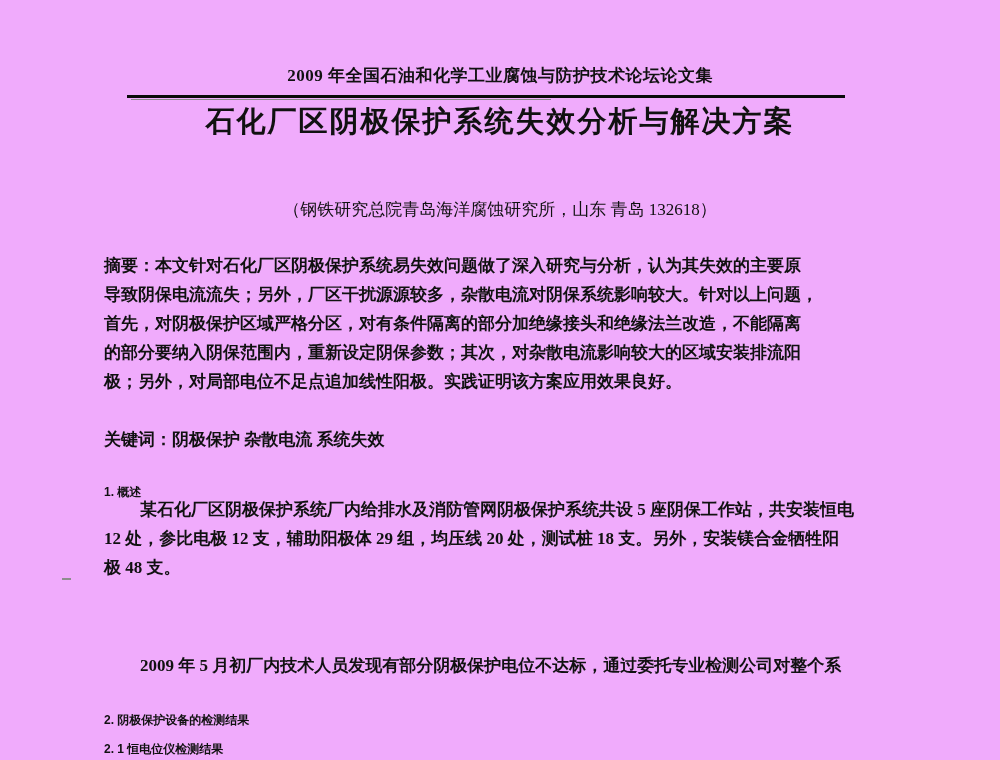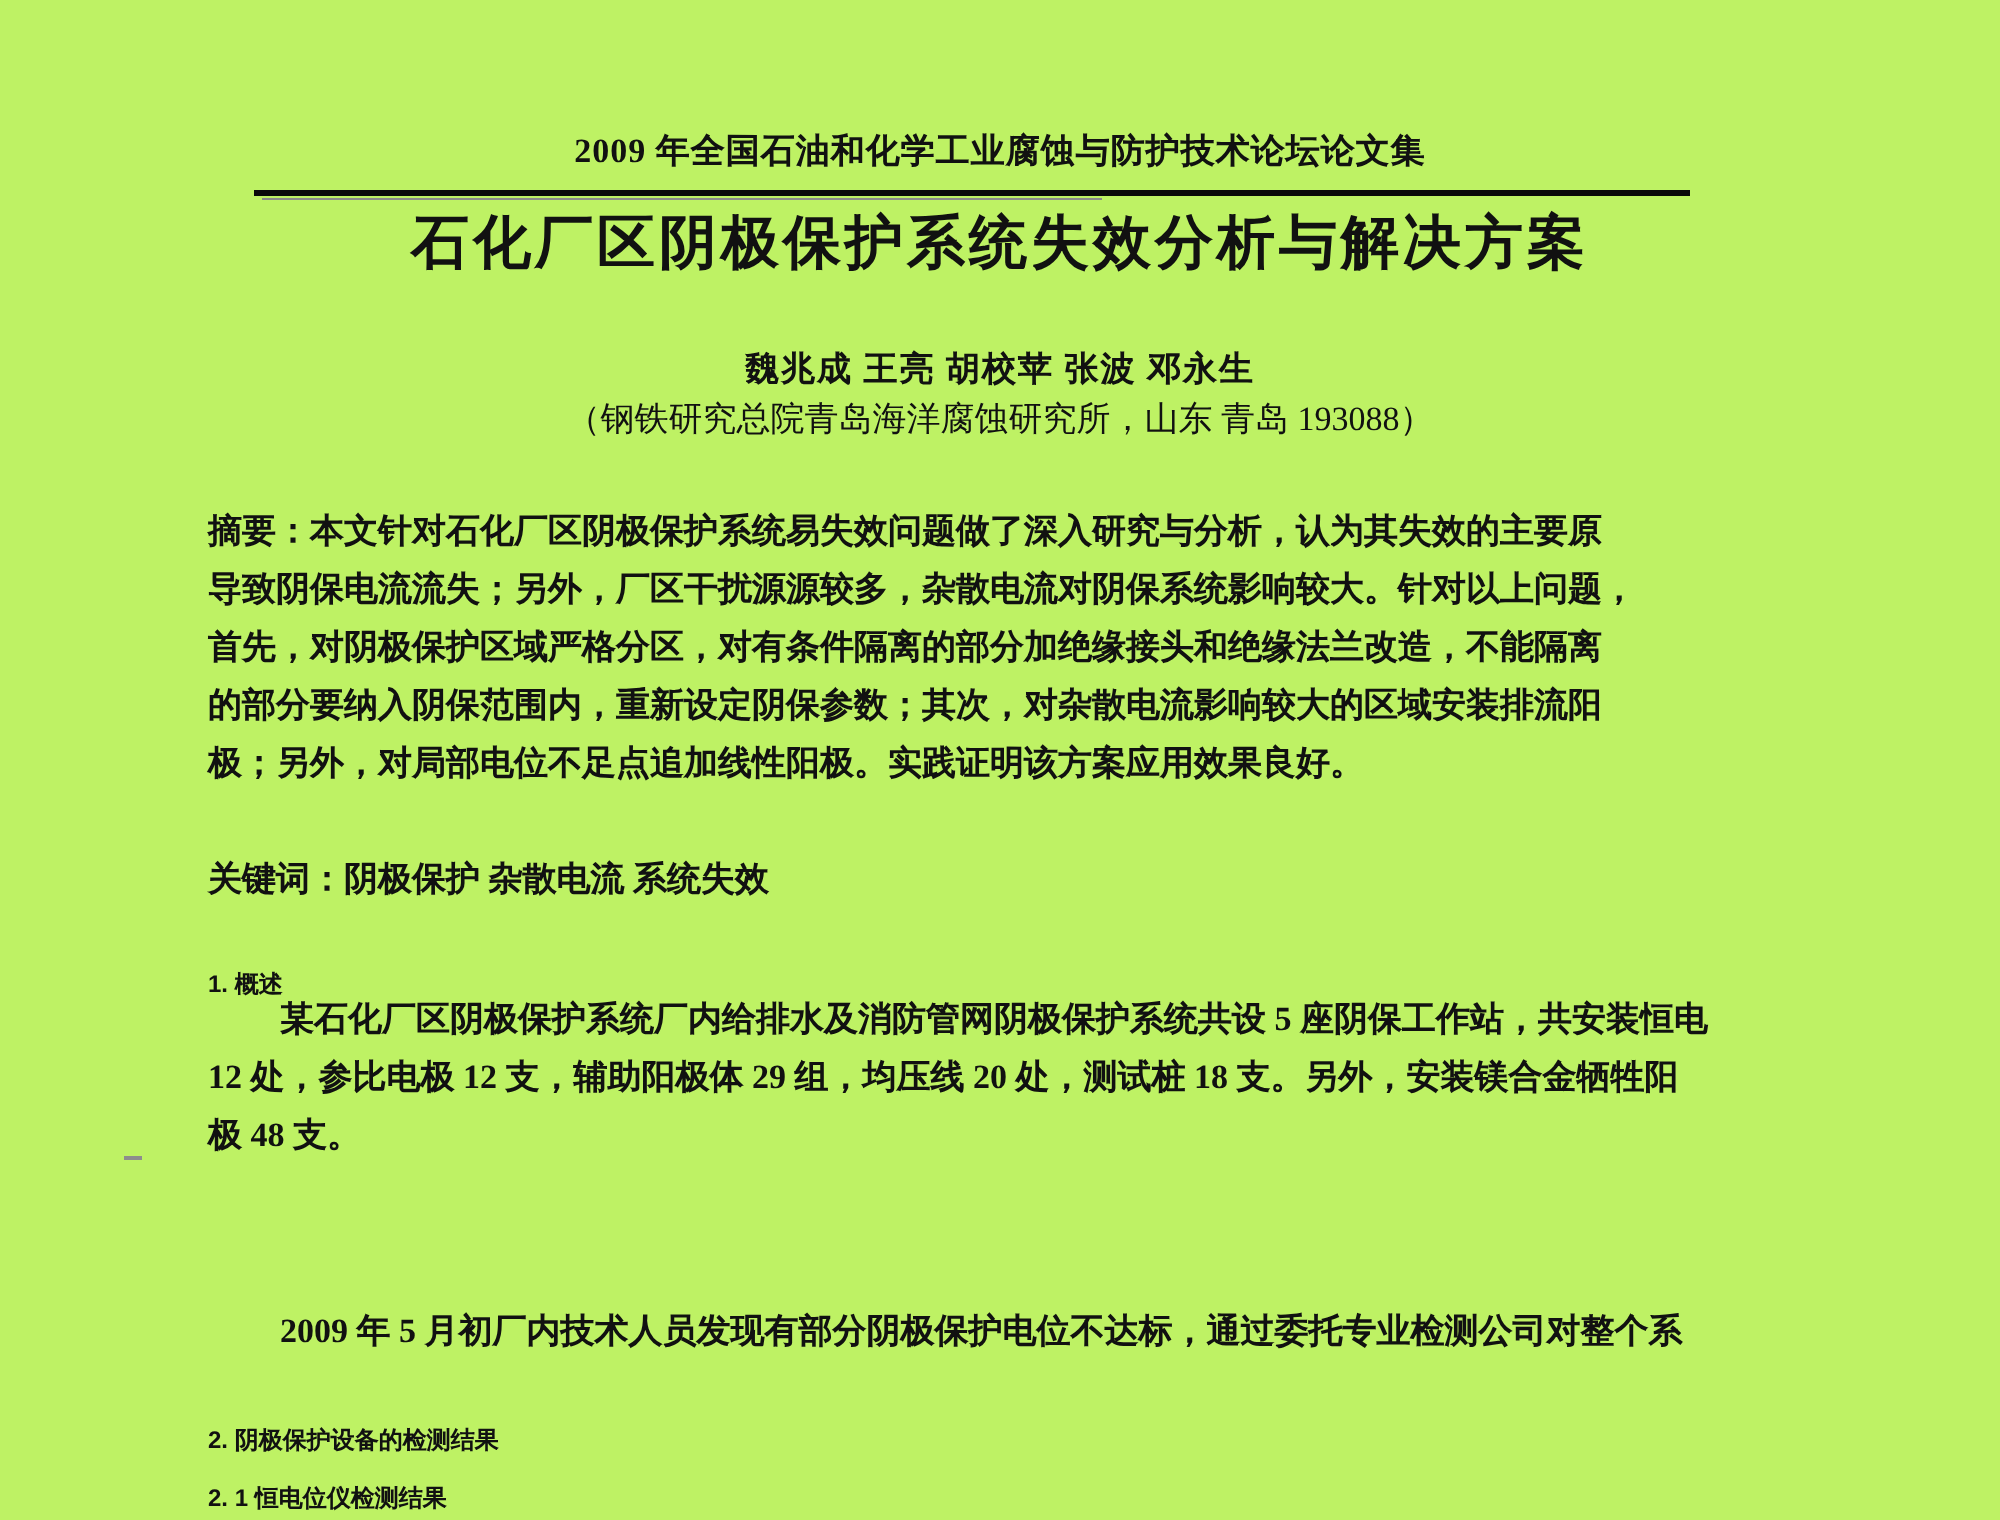--- a/index.html
+++ b/index.html
@@ -8,21 +8,21 @@
     width: 1000px;
     height: 760px;
     position: relative;
     font-family: "Liberation Serif", serif;
     color: #111111;
     overflow: hidden;
   }
   .page {
     position: absolute;
     inset: 0;
-    background: #bef264;
+    background: #f0abfc;
     text-decoration: underline;
   }
   .proceedings-header {
     position: absolute;
     top: 64px;
     left: 0;
     width: 100%;
     text-align: center;
     font-size: 17px;
     font-weight: 600;
@@ -119,23 +119,22 @@
 
 <div class="page">
 
   <div class="proceedings-header">2009 年全国石油和化学工业腐蚀与防护技术论坛论文集</div>
 
   <div class="rule"></div>
   <div class="rule-shadow"></div>
 
   <div class="paper-title">石化厂区阴极保护系统失效分析与解决方案</div>
 
-  <div class="authors-line">魏兆成 王亮 胡校苹 张波 邓永生</div>
 
-  <div class="affiliation-line">（钢铁研究总院青岛海洋腐蚀研究所，山东 青岛 193088）</div>
+  <div class="affiliation-line">（钢铁研究总院青岛海洋腐蚀研究所，山东 青岛 132618）</div>
 
   <div class="textblock abstract-block">
     <div class="line">
       <span class="bold">摘要：</span><span>本文针对石化厂区阴极保护系统易失效问题做了深入研究与分析，认为其失效的主要原</span>
     </div>
     <div class="line">导致阴保电流流失；另外，厂区干扰源源较多，杂散电流对阴保系统影响较大。针对以上问题，</div>
     <div class="line">首先，对阴极保护区域严格分区，对有条件隔离的部分加绝缘接头和绝缘法兰改造，不能隔离</div>
     <div class="line">的部分要纳入阴保范围内，重新设定阴保参数；其次，对杂散电流影响较大的区域安装排流阳</div>
     <div class="line">极；另外，对局部电位不足点追加线性阳极。实践证明该方案应用效果良好。</div>
   </div>

